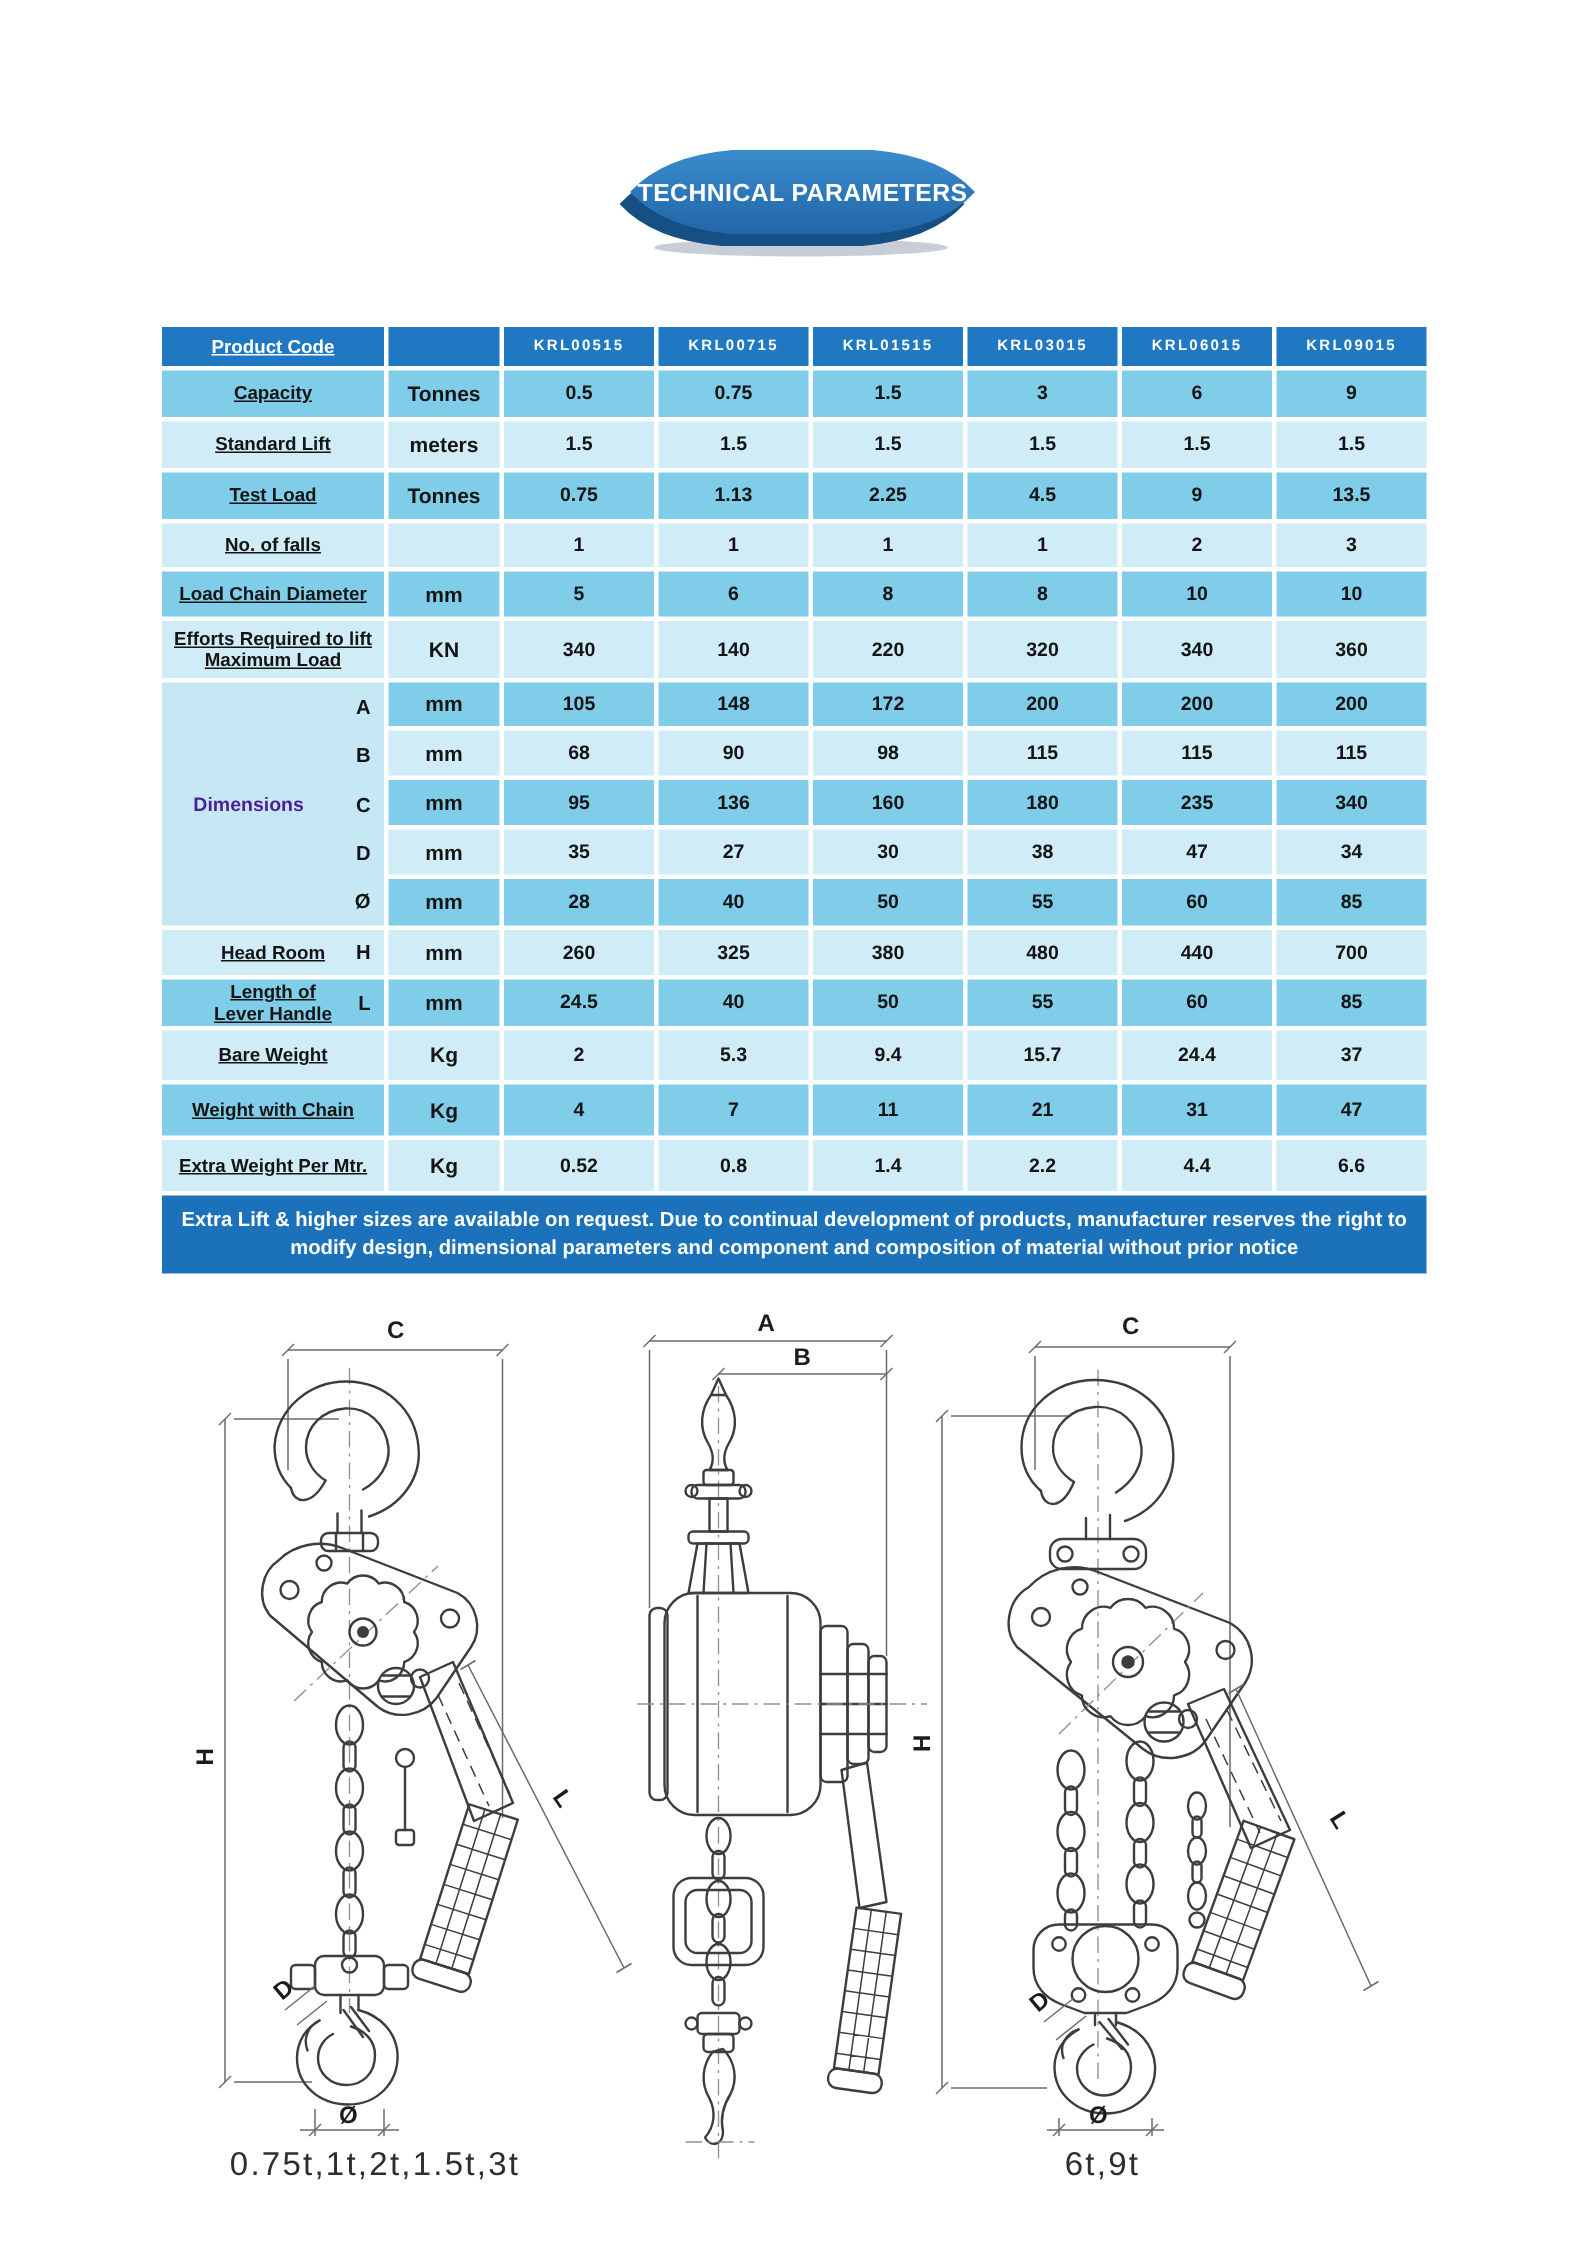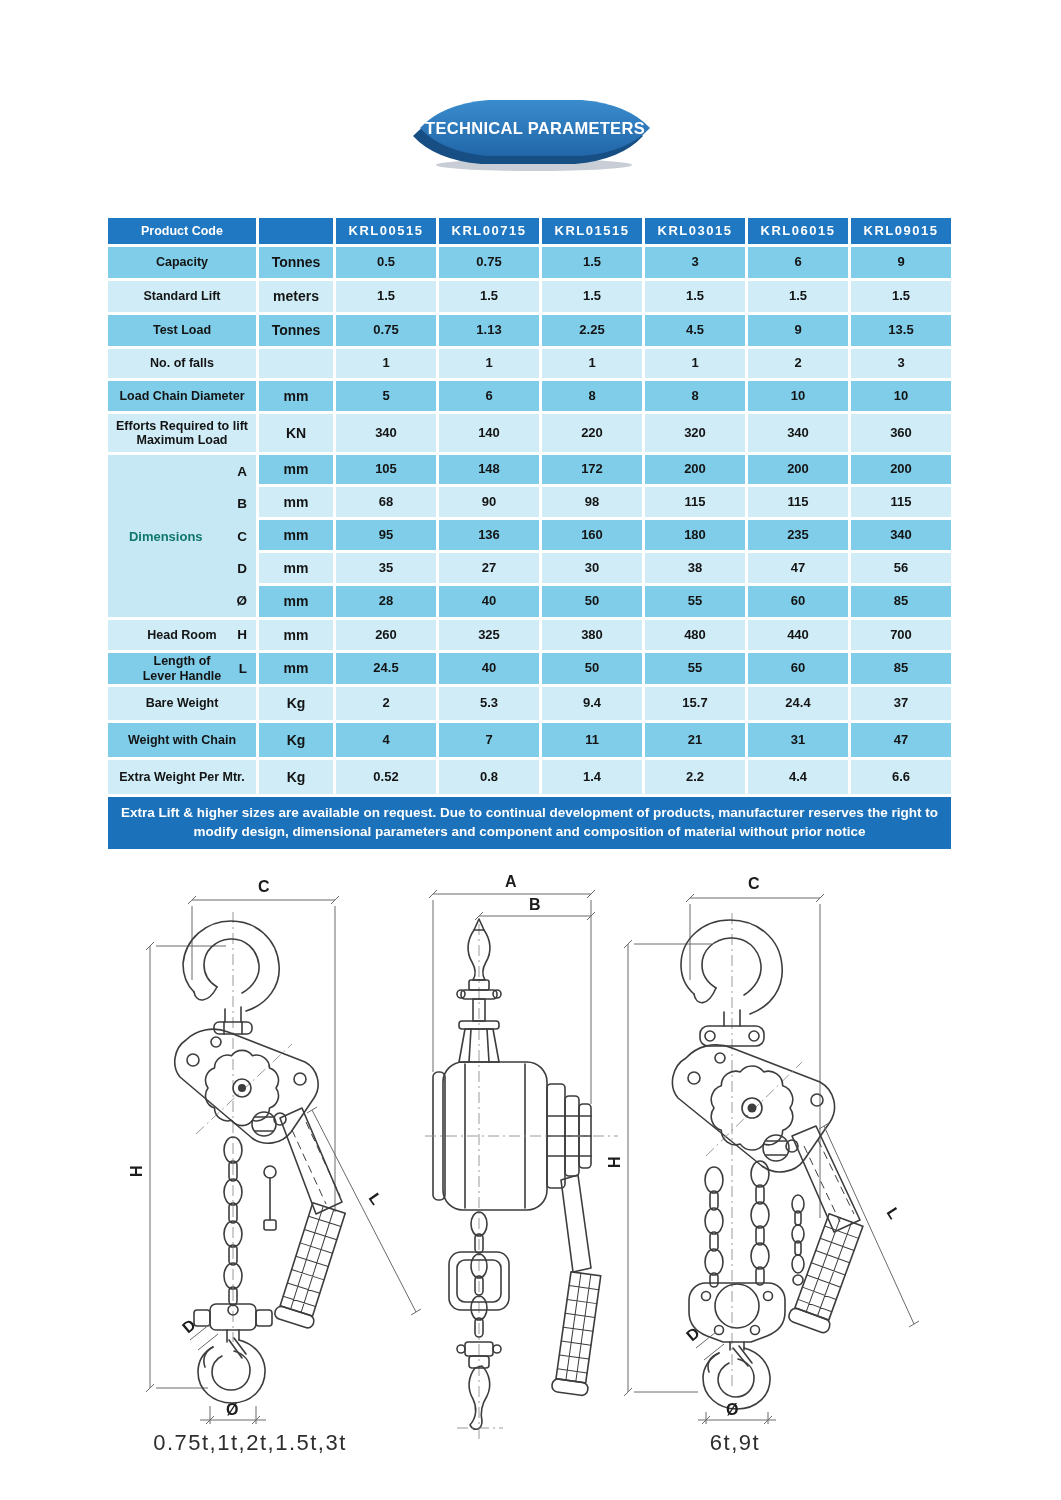--- a/index.html
+++ b/index.html
@@ -13,41 +13,41 @@
     display:grid;
     grid-template-columns:148px 74px repeat(6,100px);
     grid-template-rows:26px 31px 31px 31px 29px 30px 38px 29px 30px 30px 30px 31px 30px 31px 33px 34px 34px;
     gap:3px; background:#ffffff;
   }
   .c {
     display:flex; align-items:center; justify-content:center;
     font-weight:bold; font-size:13px; color:#141414; text-align:center;
     line-height:1.15;
   }
-  .hd { background:#1f78c1; color:#ffffff; font-size:13px; }
+  .hd { background:#1f78c1; color:#ffffff; font-size:10px; }
   .code { letter-spacing:1.5px; }
   .m { background:#7fcde9; }
   .l { background:#cfecf7; }
-  .lab { font-size:12.5px; padding:0 3px; }
+  .lab { font-size:12.5px; padding:0 3px;text-decoration:underline; }
   .lab .wrap { display:inline-block; max-width:140px; }
   .lab .narrow { max-width:92px; }
   .unit { font-size:14px; }
   .rel { position:relative; }
   .letr { position:absolute; right:9px; top:50%; transform:translateY(-50%); font-size:13.5px; }
   .spanDim {
     grid-column:1; grid-row:8 / span 5; background:#c6e8f4;
     position:relative; display:flex; flex-direction:column;
   }
   .spanDim .lrow {
     flex:1; display:flex; align-items:center; justify-content:flex-end;
     padding-right:9px; font-weight:bold; font-size:13.5px; color:#141414;
   }
   .spanDim .dimTitle {
     position:absolute; left:0; top:50%; transform:translateY(-50%);
-    width:78%; text-align:center; font-weight:bold; font-size:13px; color:#0f766e;
+    width:78%; text-align:center; font-weight:bold; font-size:13px; color:#4c1d95;
   }
   .note {
     position:absolute; left:108px; top:797px; width:843px; box-sizing:border-box;
     background:#1b72ba; color:#ffffff; font-weight:bold; font-size:13.5px;
     text-align:center; padding:7px 12px; line-height:1.4;
   }
   
   svg text { font-family:"Liberation Sans", sans-serif; }
   .oln { fill:none; stroke:#3d3d3d; stroke-width:1.6; stroke-linecap:round; stroke-linejoin:round; }
   .thn { fill:none; stroke:#3d3d3d; stroke-width:1; }
@@ -176,21 +176,21 @@
   <div class="c m">180</div>
   <div class="c m">235</div>
   <div class="c m">340</div>
 
   <div class="c l unit">mm</div>
   <div class="c l">35</div>
   <div class="c l">27</div>
   <div class="c l">30</div>
   <div class="c l">38</div>
   <div class="c l">47</div>
-  <div class="c l">56</div>
+  <div class="c l">34</div>
 
   <div class="c m unit">mm</div>
   <div class="c m">28</div>
   <div class="c m">40</div>
   <div class="c m">50</div>
   <div class="c m">55</div>
   <div class="c m">60</div>
   <div class="c m">85</div>
 
   <div class="c l lab rel">

